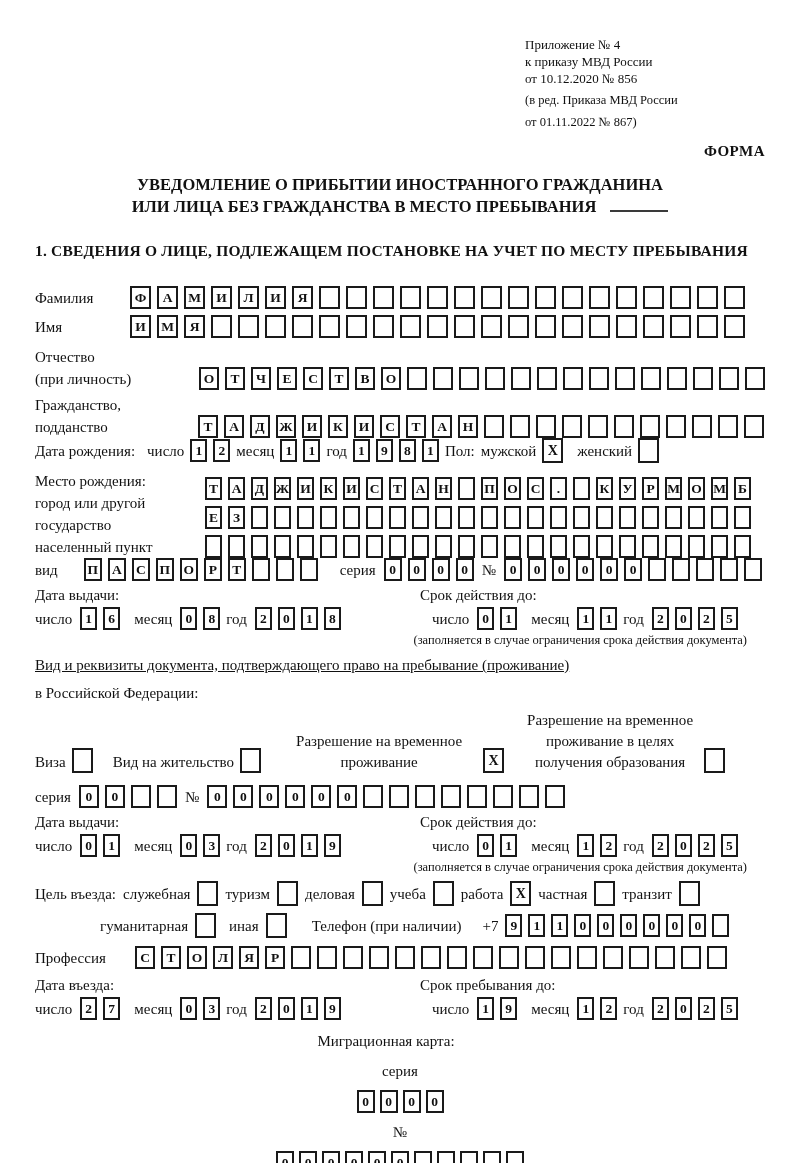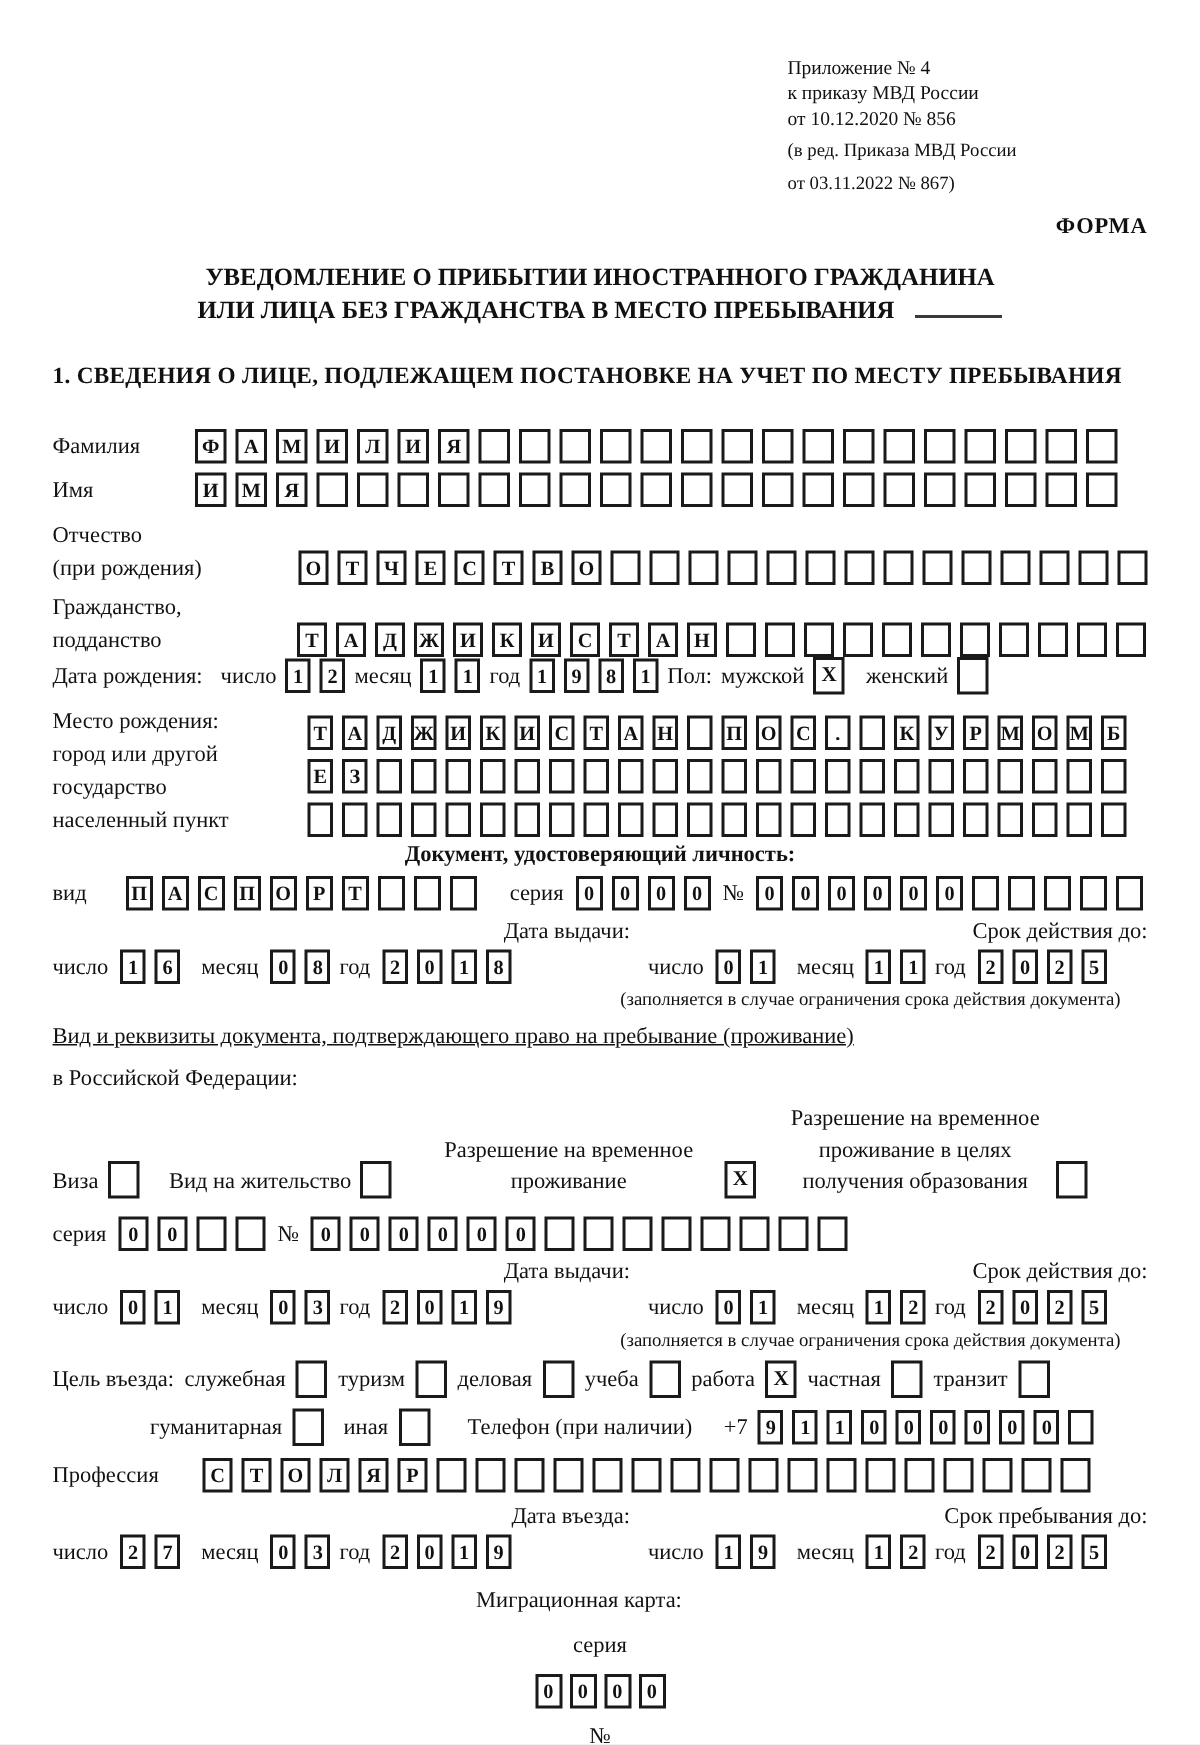--- a/index.html
+++ b/index.html
@@ -30,38 +30,38 @@
   .cells.doc .cell{width:18px;}
   .cells.rs .cell{width:20px;}
   .cells.mg{gap:5px;} .cells.mg .cell{width:18px;}
   .chk{
     box-sizing:border-box;width:21px;height:25px;border:2px solid #1a1a1a;background:#fff;
     display:inline-flex;align-items:center;justify-content:center;font-size:14px;font-weight:600;flex:0 0 auto;
   }
   
   .dpair{display:flex;margin-top:6px;}
   .dcol-l{width:385px;} .dcol-r{flex:1;}
-  .dhead{text-align:right;font-size:15px;}
+  .dhead{text-align:left;font-size:15px;}
   .dline{display:flex;align-items:center;gap:6px;margin-top:3px;}
   .dline .lbl{margin-right:2px;}
   .note{font-size:12.5px;text-align:right;padding-right:18px;margin-top:3px;}
   .doc-head{text-align:center;font-weight:bold;font-size:15px;margin:4px 0 5px 0;}
   .opt-txt{font-size:15px;line-height:21px;text-align:center;}
 </style>
 </head>
 <body>
 
 <div class="page">
 
   <div class="hdr">
     <div>Приложение № 4</div>
     <div>к приказу МВД России</div>
     <div>от 10.12.2020 № 856</div>
     <div class="ed">(в ред. Приказа МВД России</div>
-    <div class="ed">от 03.11.2022 № 867)</div>
+    <div class="ed">от 01.11.2022 № 867)</div>
   </div>
   <div class="forma">ФОРМА</div>
 
   <div class="title">
     <div>УВЕДОМЛЕНИЕ О ПРИБЫТИИ ИНОСТРАННОГО ГРАЖДАНИНА</div>
     <div><span>ИЛИ ЛИЦА БЕЗ ГРАЖДАНСТВА В МЕСТО ПРЕБЫВАНИЯ</span><span class="blank"></span></div>
   </div>
 
   <div class="sect">1. СВЕДЕНИЯ О ЛИЦЕ, ПОДЛЕЖАЩЕМ ПОСТАНОВКЕ НА УЧЕТ ПО МЕСТУ ПРЕБЫВАНИЯ</div>
 
@@ -119,21 +119,21 @@
         <span class="cell"></span>
         <span class="cell"></span>
         <span class="cell"></span>
         <span class="cell"></span>
       </div>
   </div>
 
   <div class="row" style="margin-top:8px;min-height:44px;gap:36px;">
     <div style="width:170px;">
       <div class="lbl">Отчество</div>
-      <div class="lbl">(при рождения)</div>
+      <div class="lbl">(при личность)</div>
     </div>
     <div class="cells md">
         <span class="cell">О</span>
         <span class="cell">Т</span>
         <span class="cell">Ч</span>
         <span class="cell">Е</span>
         <span class="cell">С</span>
         <span class="cell">Т</span>
         <span class="cell">В</span>
         <span class="cell">О</span>
@@ -293,21 +293,20 @@
           <span class="cell"></span>
           <span class="cell"></span>
           <span class="cell"></span>
           <span class="cell"></span>
           <span class="cell"></span>
           <span class="cell"></span>
         </div>
     </div>
   </div>
 
-  <div class="doc-head">Документ, удостоверяющий личность:</div>
   <div class="row" style="align-items:center;gap:8px;">
     <span class="lbl" style="margin-right:18px;">вид</span>
     <span class="cells doc">
         <span class="cell">П</span>
         <span class="cell">А</span>
         <span class="cell">С</span>
         <span class="cell">П</span>
         <span class="cell">О</span>
         <span class="cell">Р</span>
         <span class="cell">Т</span>

